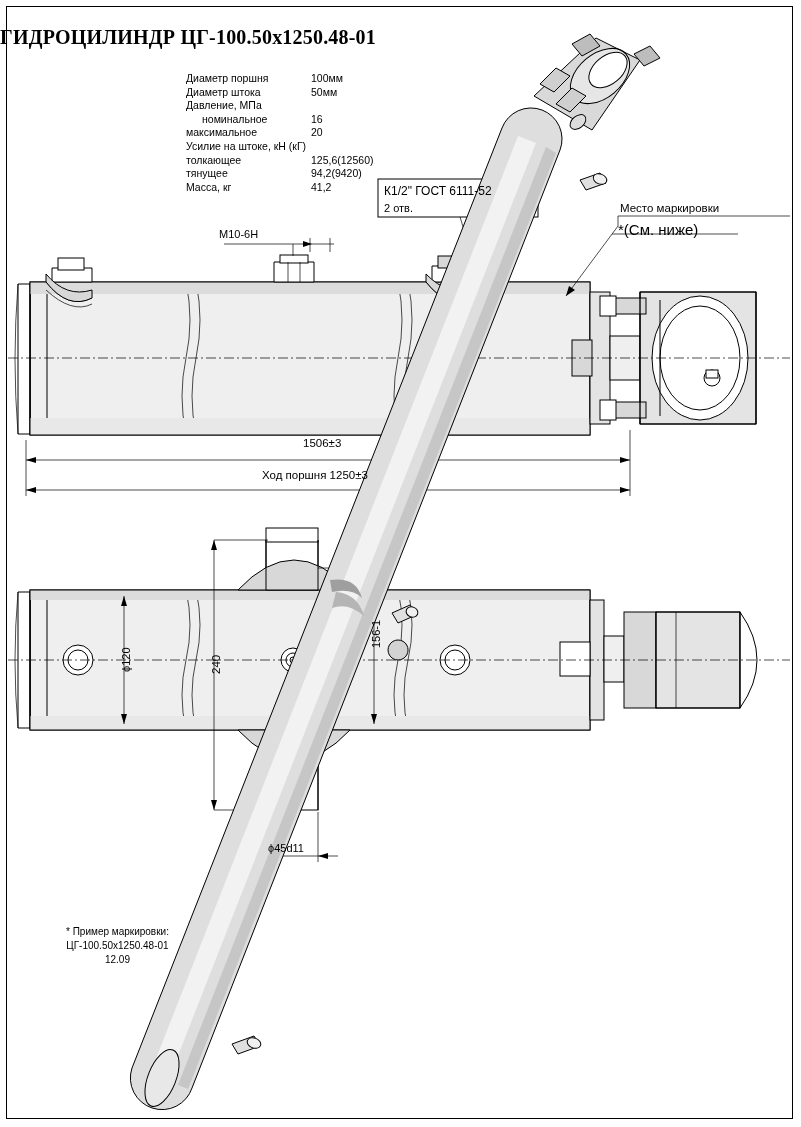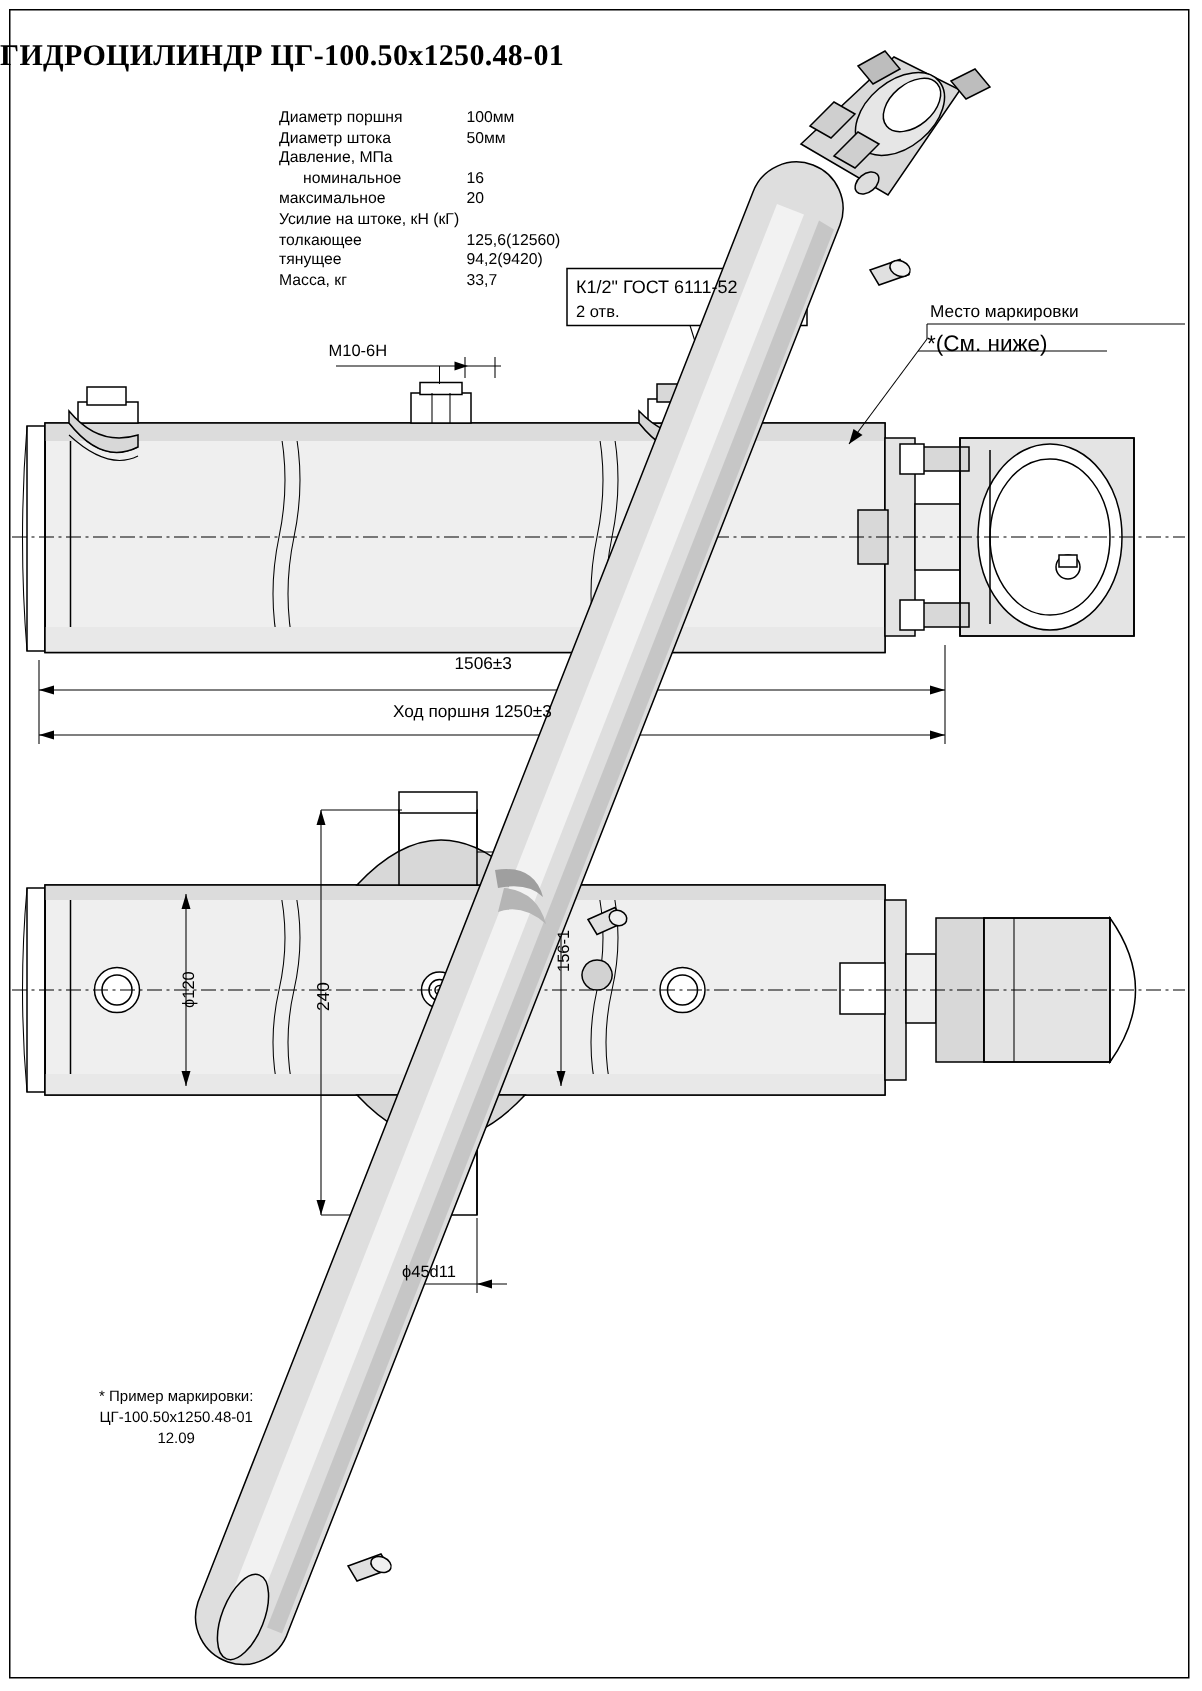--- a/index.html
+++ b/index.html
@@ -38,21 +38,21 @@
 
   <div class="specs">
     <div class="row"><span class="lbl">Диаметр поршня</span><span class="val">100мм</span></div>
     <div class="row"><span class="lbl">Диаметр штока</span><span class="val">50мм</span></div>
     <div class="row"><span class="lbl">Давление, МПа</span><span class="val"></span></div>
     <div class="row"><span class="lbl" style="padding-left:16px">номинальное</span><span class="val">16</span></div>
     <div class="row"><span class="lbl">максимальное</span><span class="val">20</span></div>
     <div class="row"><span class="lbl">Усилие на штоке, кН (кГ)</span><span class="val"></span></div>
     <div class="row"><span class="lbl">толкающее</span><span class="val">125,6(12560)</span></div>
     <div class="row"><span class="lbl">тянущее</span><span class="val">94,2(9420)</span></div>
-    <div class="row"><span class="lbl">Масса, кг</span><span class="val">33,7</span></div>
+    <div class="row"><span class="lbl">Масса, кг</span><span class="val">41,2</span></div>
   </div>
 
   <svg width="801" height="1127">
 
     <g>
       <rect class="body-fill" x="30" y="282" width="560" height="153"></rect>
 
       <path class="white" d="M18 284 L30 284 L30 434 L18 434 Z"></path>
       <line class="ln" x1="30" y1="284" x2="30" y2="434"></line>
       <line class="ln" x1="47" y1="284" x2="47" y2="434"></line>

